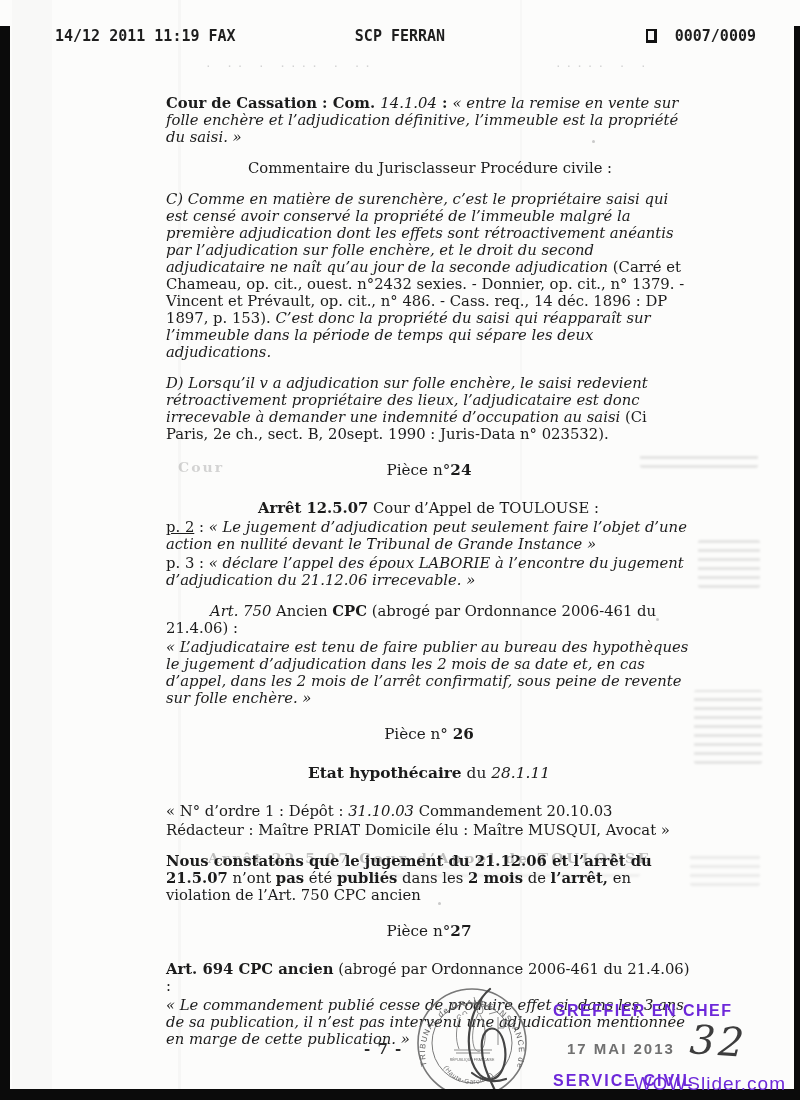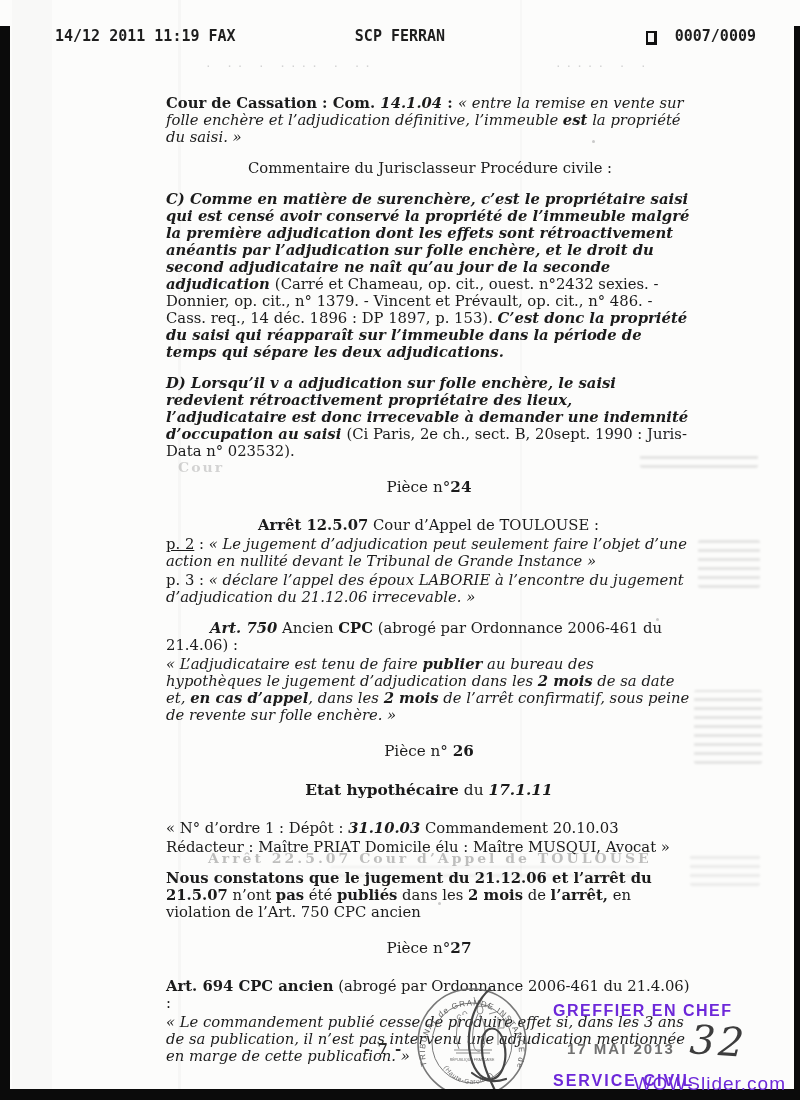--- a/index.html
+++ b/index.html
@@ -18,39 +18,39 @@
   .scanbar{position:absolute;background:#0b0b0b;z-index:50;}
   .scan-left{left:0;top:26px;width:10px;height:1074px;}
   .scan-right{right:0;top:26px;width:6px;height:1074px;}
   .scan-bottom{left:0;top:1089px;width:800px;height:11px;}
 
   
   .fax-header{position:absolute;top:27px;left:0;right:0;height:20px;
     font-family:"DejaVu Sans Mono",monospace;font-weight:700;font-size:15px;color:#1e1e1e;}
   .fax-ts{position:absolute;left:55px;top:0;}
   .fax-sender{position:absolute;left:50%;transform:translateX(-50%);top:0;}
-  .fax-count{position:absolute;right:44px;top:0;display:flex;align-items:flex-end;gap:18px;}
+  .fax-count{position:absolute;right:44px;top:0;display:flex;align-items:center;gap:18px;}
   .fax-icon{width:11px;height:14px;background:#111;position:relative;display:inline-block;}
   .fax-icon::after{content:"";position:absolute;left:2px;top:2px;width:6px;height:9px;background:#f6f6f6;}
   .noise{position:absolute;color:#d3d3d3;font-size:11px;letter-spacing:4px;font-family:"DejaVu Sans Mono",monospace;}
 
   
   .doc{position:absolute;left:166px;top:94px;width:526px;z-index:10;
     font-size:14.8px;line-height:17px;color:#1b1b1b;}
   .blk{margin:0 0 14px;}
   .p0{margin-bottom:2px;}
   .h-piece{text-align:center;margin:20px 0 20px;font-size:15.2px;}
   .h-center{text-align:center;margin:22px 0 20px;font-size:15.4px;}
   .ind-82{padding-left:82px;}
   .ind-92{padding-left:92px;}
   .ti-44{text-indent:44px;}
   .s-r{font-weight:normal;font-style:normal;}
   .s-b{font-weight:bold;}
   .s-i{font-style:italic;}
-  .s-bi{font-weight:bold;font-style:italic;}
+  .s-bi{font-weight:normal;font-style:italic;}
   .s-u{text-decoration:underline;margin-top:8px;}
 
   
   .ghost{position:absolute;z-index:5;color:rgba(70,70,70,0.34);font-weight:700;
     letter-spacing:3px;font-size:14px;filter:blur(0.7px);transform:scaleY(0.95);}
   .ghost-line{left:208px;top:818px;margin-top:32px;}
   .ghost-word{left:178px;top:459px;letter-spacing:2px;color:rgba(70,70,70,0.22);}
   .smudge{position:absolute;z-index:4;border-radius:2px;filter:blur(1.3px);
     background:repeating-linear-gradient(0deg,rgba(90,90,90,0.14) 0 3px,transparent 3px 9px);}
   .sm1{left:640px;top:452px;width:118px;height:16px;}
@@ -102,21 +102,21 @@
       <div class="blk ind-82"><span class="s-r">Commentaire du Jurisclasseur Procédure civile :</span></div>
       <div class="blk p"><span class="s-bi">C) Comme en matière de surenchère, c’est le propriétaire saisi qui est censé avoir conservé la propriété de l’immeuble malgré la première adjudication dont les effets sont rétroactivement anéantis par l’adjudication sur folle enchère, et le droit du second adjudicataire ne naît qu’au jour de la seconde adjudication </span><span class="s-r">(Carré et Chameau, op. cit., ouest. n°2432 sexies. - Donnier, op. cit., n° 1379. - Vincent et Prévault, op. cit., n° 486. - Cass. req., 14 déc. 1896 : DP 1897, p. 153). </span><span class="s-bi">C’est donc la propriété du saisi qui réapparaît sur l’immeuble dans la période de temps qui sépare les deux adjudications.</span></div>
       <div class="blk p"><span class="s-bi">D) Lorsqu’il v a adjudication sur folle enchère, le saisi redevient rétroactivement propriétaire des lieux, l’adjudicataire est donc irrecevable à demander une indemnité d’occupation au  saisi </span><span class="s-r">(Ci Paris, 2e ch., sect. B, 20sept. 1990 : Juris-Data n° 023532).</span></div>
       <div class="blk h-piece"><span class="s-r">Pièce n°</span><span class="s-b">24</span></div>
       <div class="blk p0 ind-92"><span class="s-b">Arrêt 12.5.07</span><span class="s-r"> Cour d’Appel de TOULOUSE :</span></div>
       <div class="blk p0"><span class="s-u">p. 2</span><span class="s-r"> : </span><span class="s-i">« Le jugement d’adjudication peut seulement faire l’objet d’une action en nullité devant le Tribunal de Grande Instance »</span></div>
       <div class="blk p"><span class="s-r">p. 3 : </span><span class="s-i">« déclare l’appel des époux LABORIE à l’encontre du jugement d’adjudication du 21.12.06 irrecevable. »</span></div>
       <div class="blk p0 ti-44"><span class="s-bi">Art. 750</span><span class="s-r"> Ancien </span><span class="s-b">CPC</span><span class="s-r"> (abrogé par Ordonnance 2006-461 du 21.4.06) :</span></div>
       <div class="blk p"><span class="s-i">« L’adjudicataire est tenu de faire </span><span class="s-bi">publier</span><span class="s-i"> au bureau des hypothèques le jugement d’adjudication dans les </span><span class="s-bi">2 mois</span><span class="s-i"> de sa date et, </span><span class="s-bi">en cas d’appel</span><span class="s-i">, dans les </span><span class="s-bi">2 mois</span><span class="s-i"> de l’arrêt confirmatif, sous peine de revente sur folle enchère. »</span></div>
       <div class="blk h-piece"><span class="s-r">Pièce n° </span><span class="s-b">26</span></div>
-      <div class="blk h-center"><span class="s-b">Etat hypothécaire</span><span class="s-r"> du </span><span class="s-bi">17.1.11</span></div>
+      <div class="blk h-center"><span class="s-b">Etat hypothécaire</span><span class="s-r"> du </span><span class="s-bi">28.1.11</span></div>
       <div class="blk p0"><span class="s-r">« N° d’ordre 1 : Dépôt : </span><span class="s-bi">31.10.03</span><span class="s-r">  Commandement 20.10.03</span></div>
       <div class="blk p"><span class="s-r">Rédacteur : Maître PRIAT  Domicile élu : Maître MUSQUI, Avocat »</span></div>
       <div class="blk p"><span class="s-b">Nous constatons que le jugement du 21.12.06 </span><span class="s-b">et</span><span class="s-b"> l’arrêt du 21.5.07</span><span class="s-r"> n’ont </span><span class="s-b">pas</span><span class="s-r"> été </span><span class="s-b">publiés</span><span class="s-r">  dans les </span><span class="s-b">2 mois</span><span class="s-r"> de </span><span class="s-b">l’arrêt,</span><span class="s-r"> en violation de l’Art. 750 CPC ancien</span></div>
       <div class="blk h-piece"><span class="s-r">Pièce n°</span><span class="s-b">27</span></div>
       <div class="blk p0"><span class="s-b">Art. 694  CPC ancien</span><span class="s-r"> (abrogé par Ordonnance 2006-461 du 21.4.06) :</span></div>
       <div class="blk p"><span class="s-i">« Le commandement publié cesse de produire effet si, dans les 3 ans de sa publication, il n’est pas intervenu une adjudication mentionnée en marge de cette publication. »</span></div>
     </main>
 
   <div class="ghost ghost-line">Arrêt 22.5.07    Cour d’Appel de TOULOUSE</div>
   <div class="ghost ghost-word">Cour</div>

